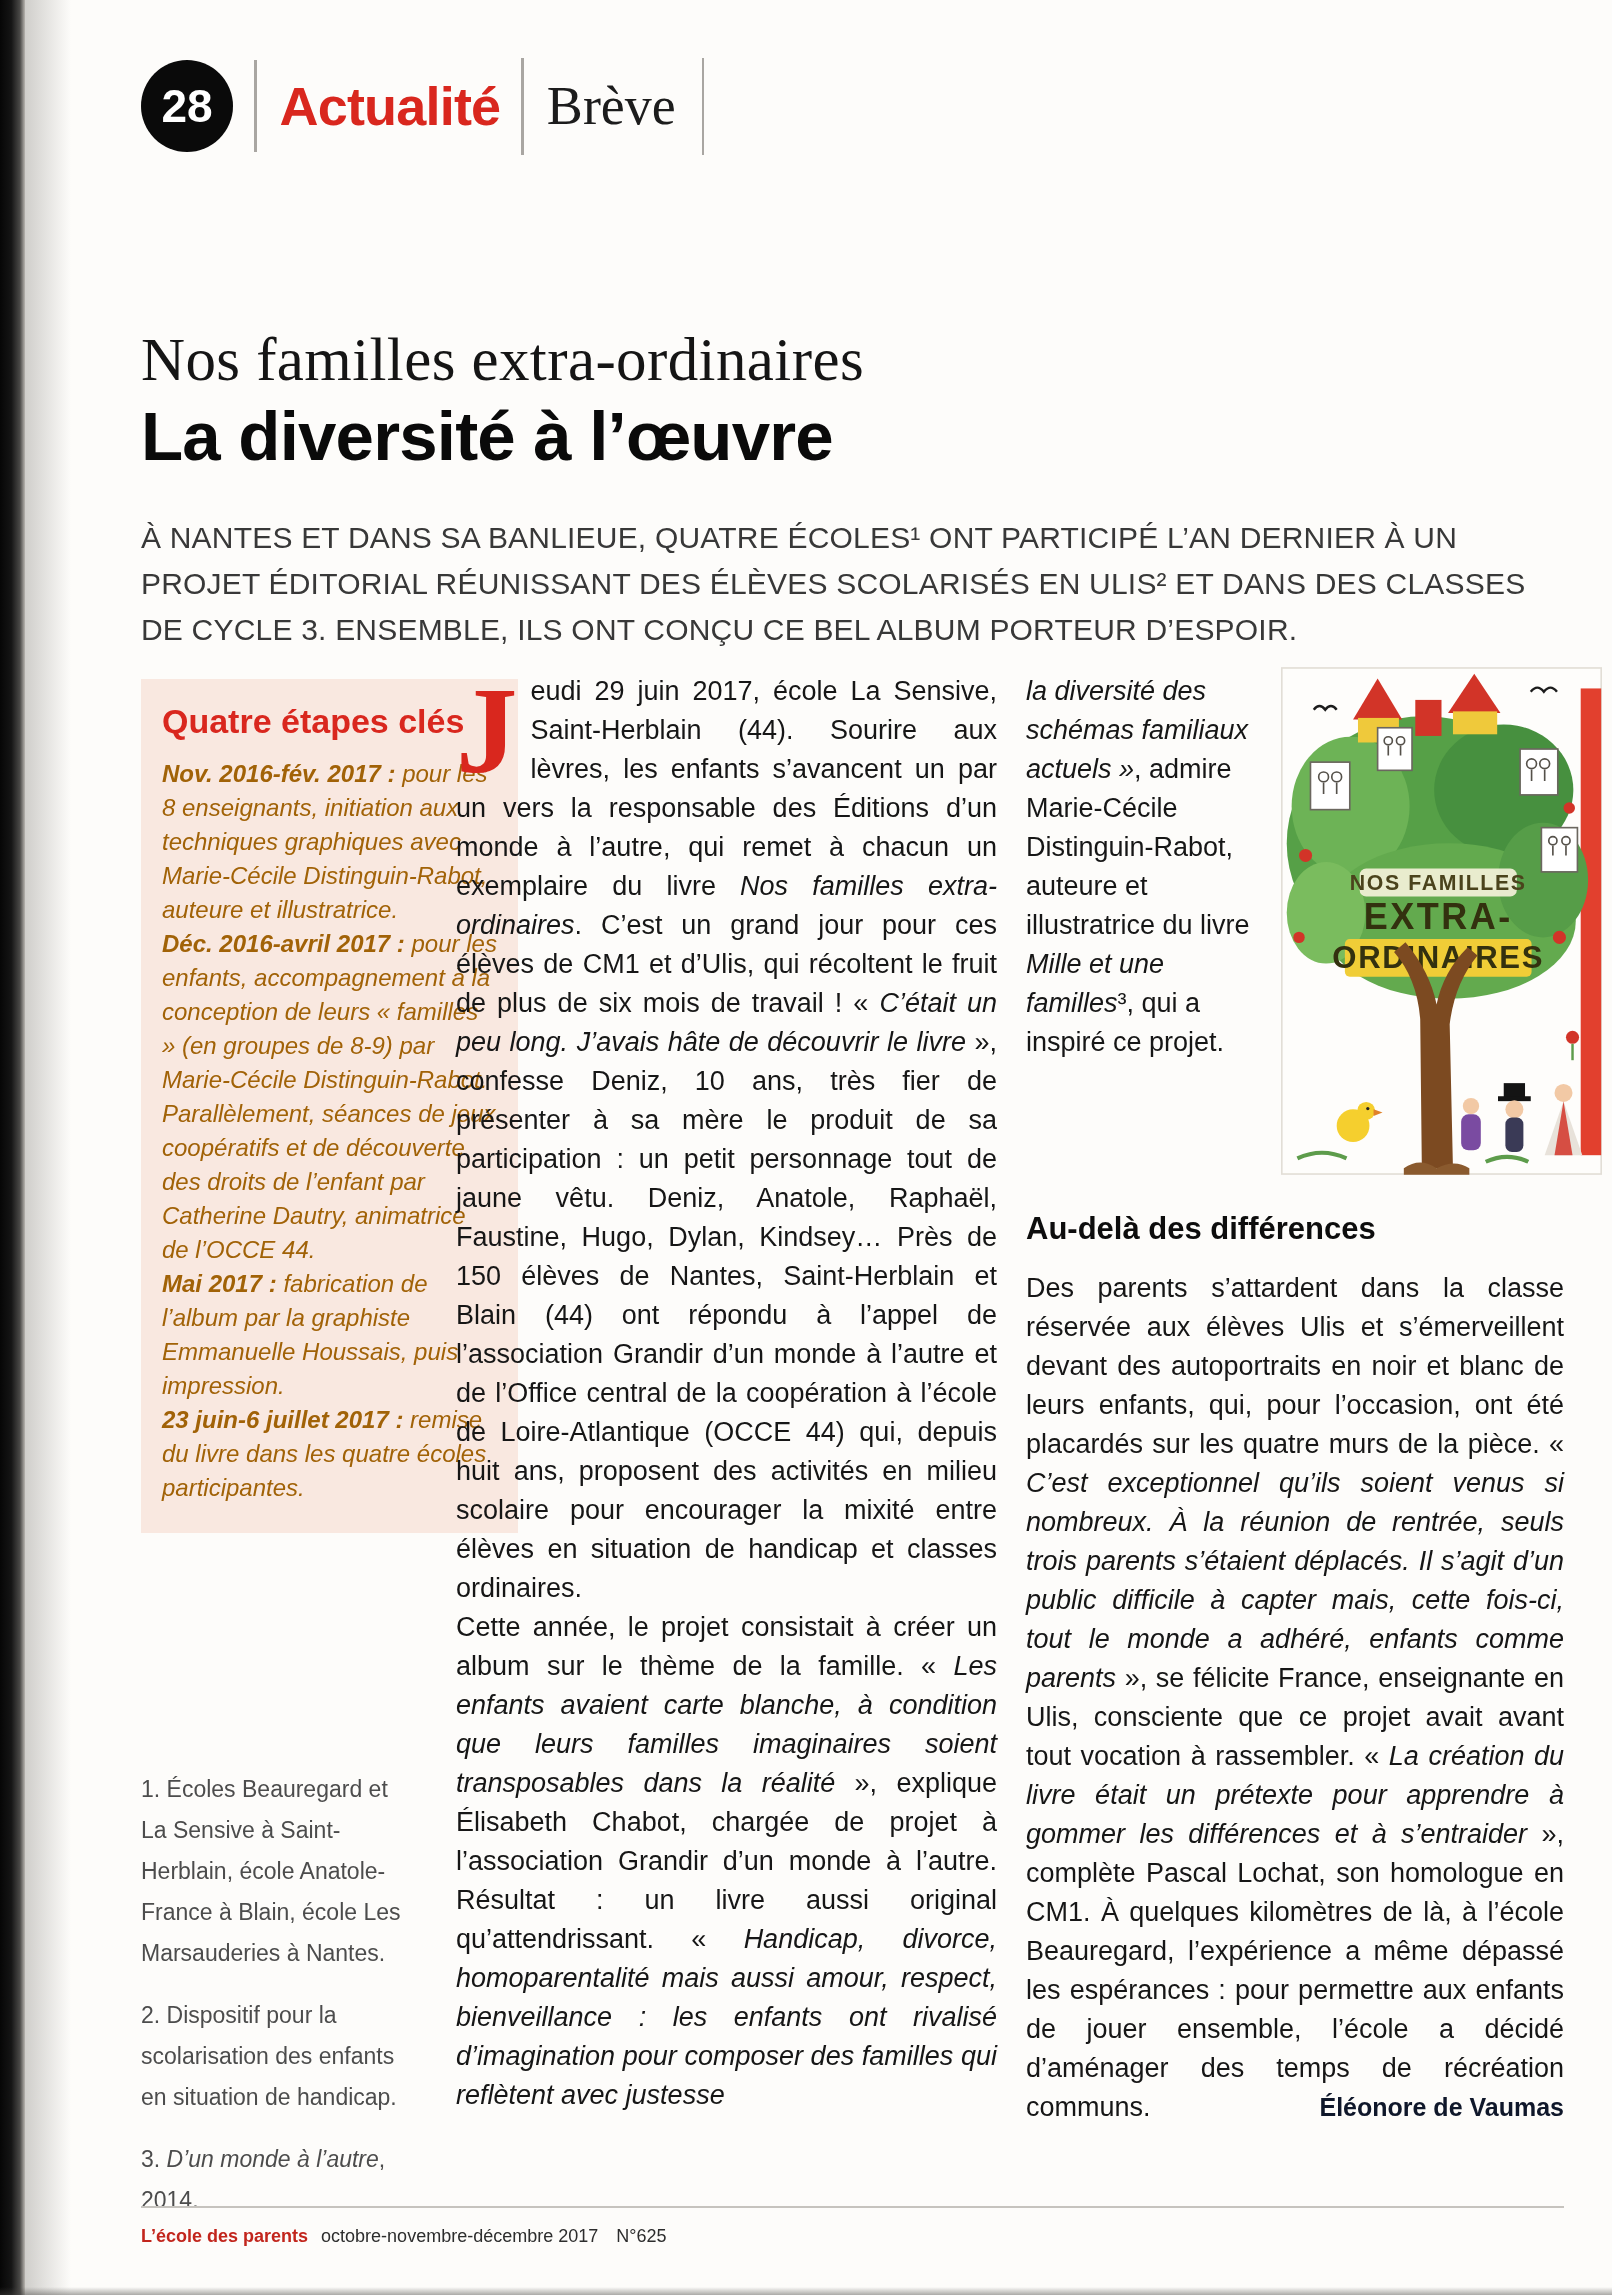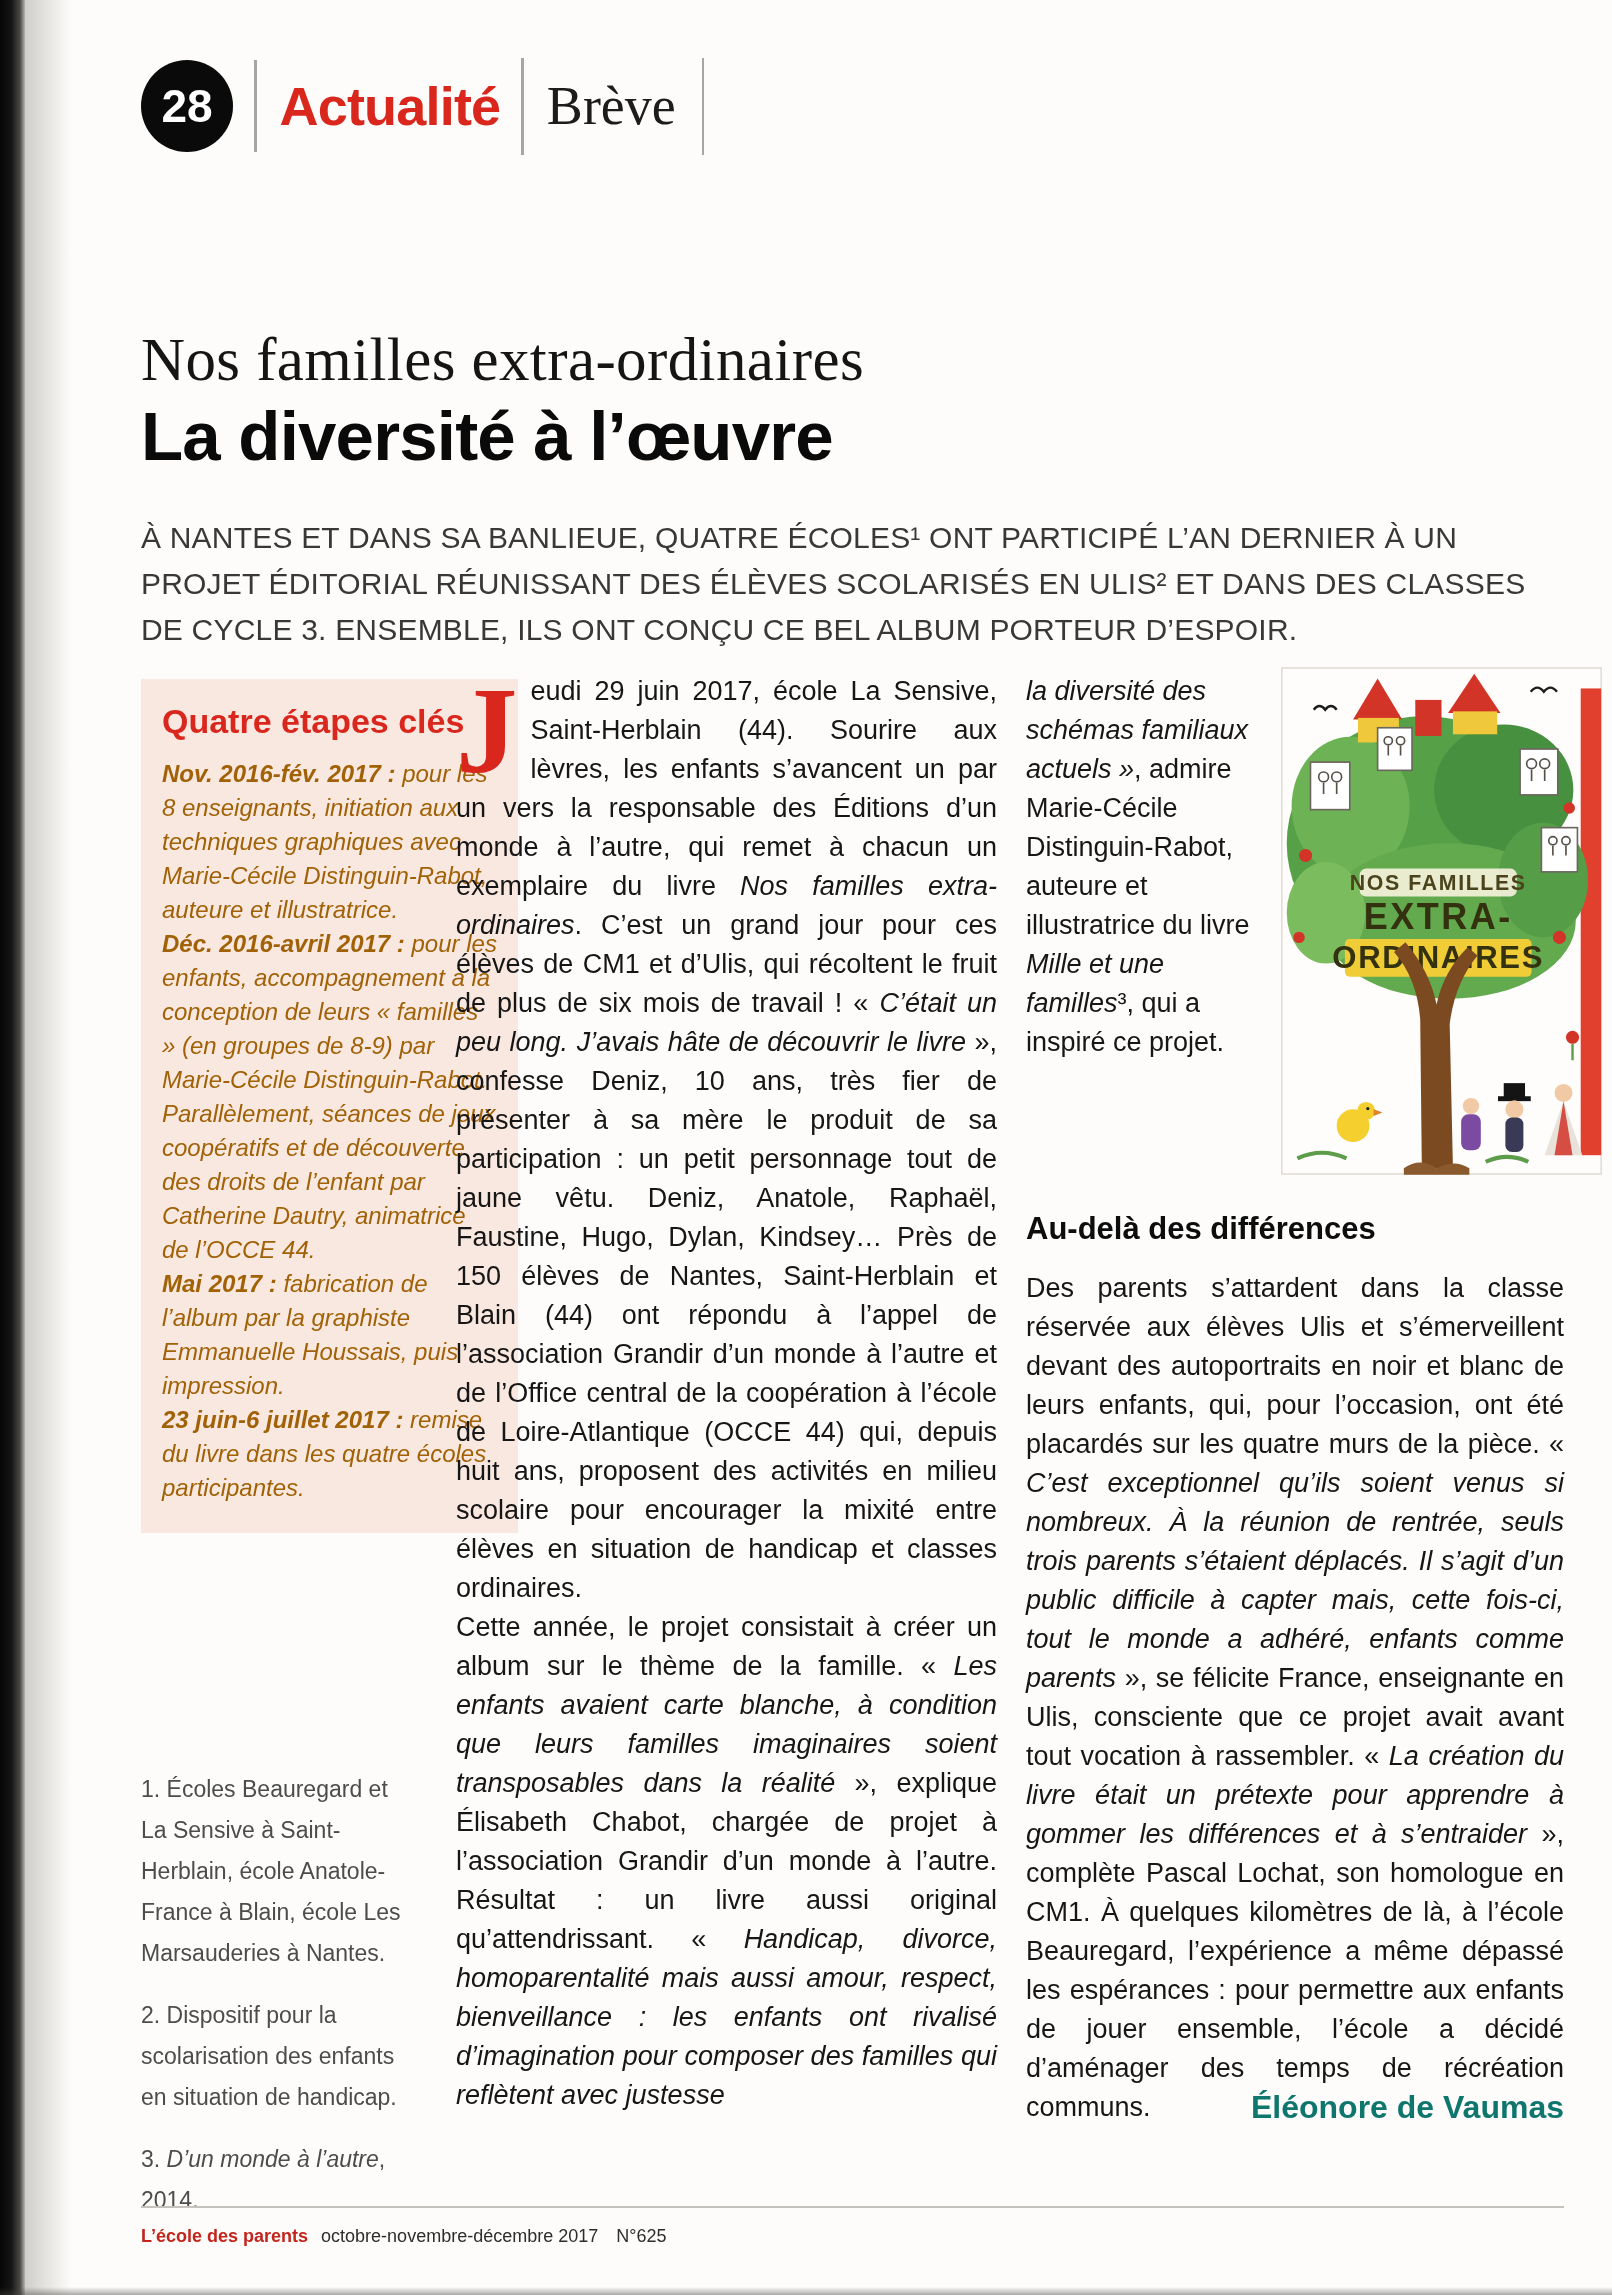--- a/index.html
+++ b/index.html
@@ -44,21 +44,21 @@
   .col-main{left:456px;top:672px;width:541px;font-size:27px;line-height:39px;text-align:justify;color:#161616;}
   .dropcap{float:left;font-family:"Liberation Serif",serif;font-weight:700;font-size:123px;line-height:103px;
            color:#d9271e;margin:6.6px 13px 0 0;}
   .body-p{margin:0;}
 
   .col-right-top{left:1026px;top:672px;width:241px;font-size:27px;line-height:39px;color:#161616;}
   .book-cover{left:1275px;top:667px;width:321px;height:384px;padding-left:6px;}
   .cover-svg{width:321px;height:508px;display:block;}
   .subheading{left:1026px;top:1211px;font-size:31px;font-weight:700;color:#0d0d0d;}
   .col-right-main{left:1026px;top:1269px;width:538px;font-size:27px;line-height:39px;text-align:justify;color:#161616;}
-  .byline{text-align:right;font-weight:700;margin-top:-39px;font-size:32px;color:#0f766e;}
+  .byline{text-align:right;font-weight:700;margin-top:-39px;font-size:25px;color:#0f172a;}
 
   .run-i{font-style:italic;}
   .run-b{font-weight:700;}
 
   
   .footer-rule{left:141px;top:2206px;width:1423px;height:1.6px;background:#c6c3be;}
   .footer{left:141px;top:2226px;font-size:18px;color:#2d2d2d;display:flex;align-items:baseline;}
   .footer .mag{color:#c2251c;font-weight:700;margin-right:13px;}
   .footer .num{margin-left:18px;}
 </style>

